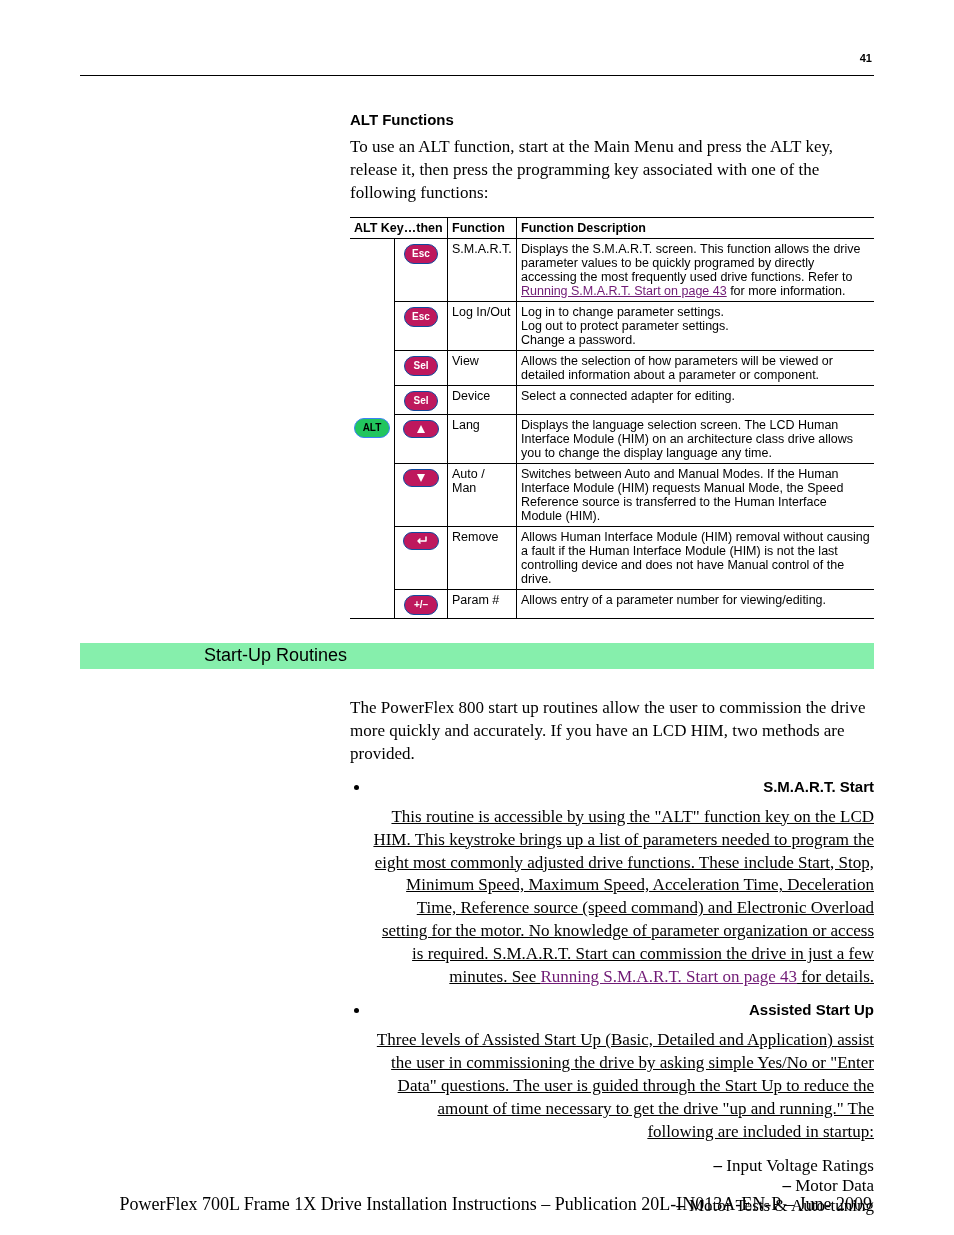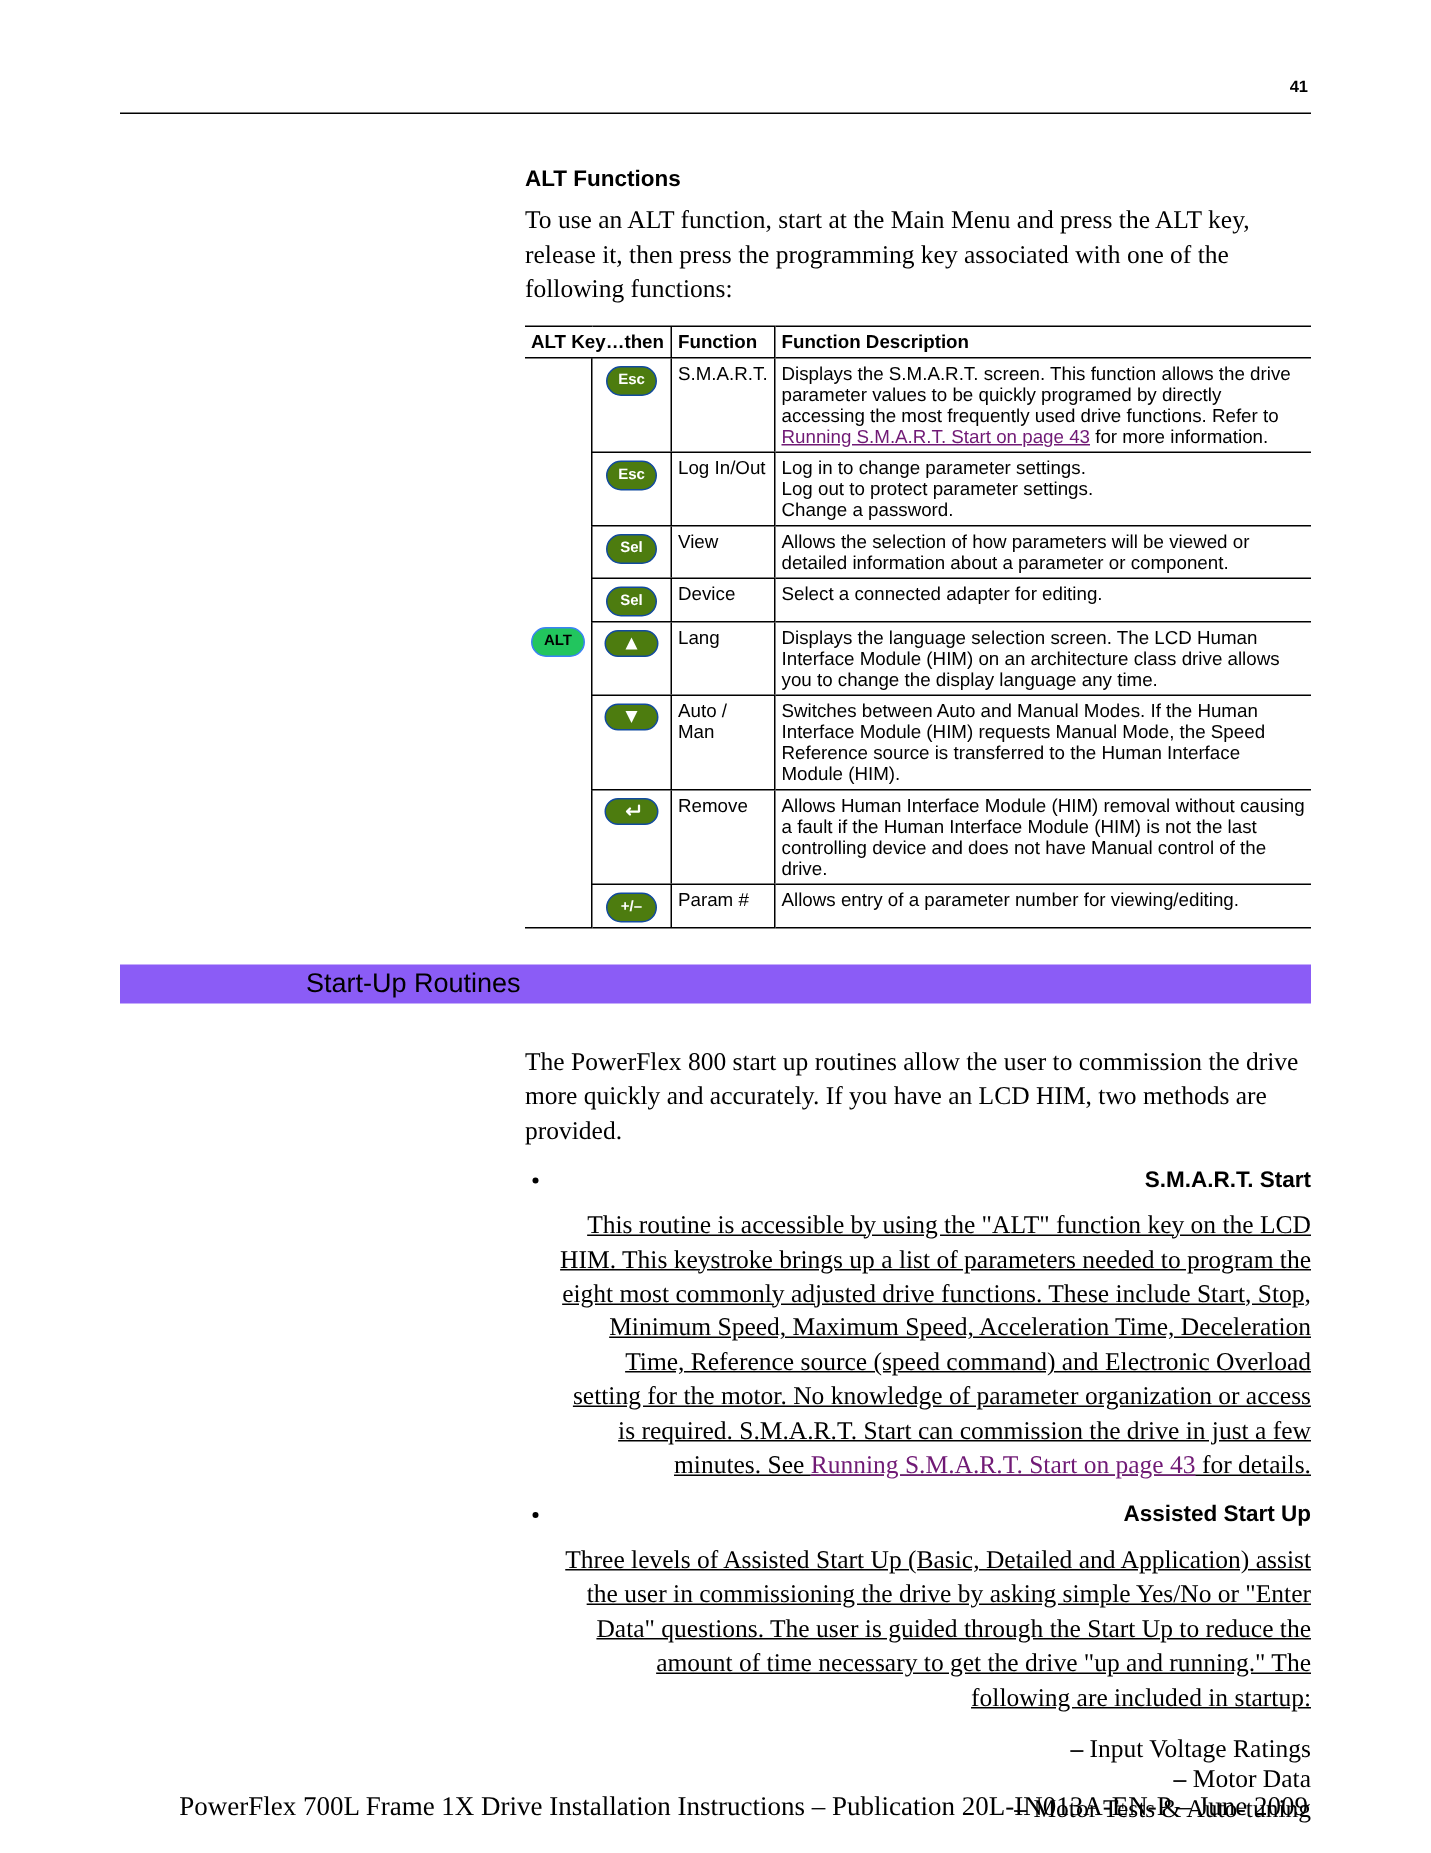--- a/index.html
+++ b/index.html
@@ -93,21 +93,21 @@
     border-radius: 10px;
     font-family: Arial, Helvetica, sans-serif;
     font-size: 10px;
     font-weight: bold;
     line-height: 18px;
     text-align: center;
     vertical-align: middle;
     padding: 0 2px;
   }
   .key-blue {
-    background: #4d7c0f;
+    background: #be185d;
     color: #fff;
     border: 1px solid #114a9e;
   }
   .key-orange {
     background: #22c55e;
     color: #000;
     border: 1px solid #3b82f6;
     min-width: 30px;
   }
   .key-blank {
@@ -260,21 +260,21 @@
             <span class="key key-blue">+/–</span>
           </td>
           <td class="col-func">Param #</td>
           <td>Allows entry of a parameter number for viewing/editing.</td>
         </tr>
       </tbody>
     </table>
   </div>
 
   <div style="position:relative;">
-    <div style="background:#8b5cf6; height:26px; margin:0 0 28px 0; display:flex; align-items:center;">
+    <div style="background:#86efac; height:26px; margin:0 0 28px 0; display:flex; align-items:center;">
       <span style="font-family:Arial,Helvetica,sans-serif; font-size:18px; padding-left:124px;">Start-Up Routines</span>
     </div>
   </div>
 
   <div class="content">
     <p class="para">The PowerFlex 800 start up routines allow the user to commission the drive more quickly and accurately. If you have an LCD HIM, two methods are provided.</p>
 
     <ul class="bullets">
       <li>
         <span class="bold">S.M.A.R.T. Start</span>

